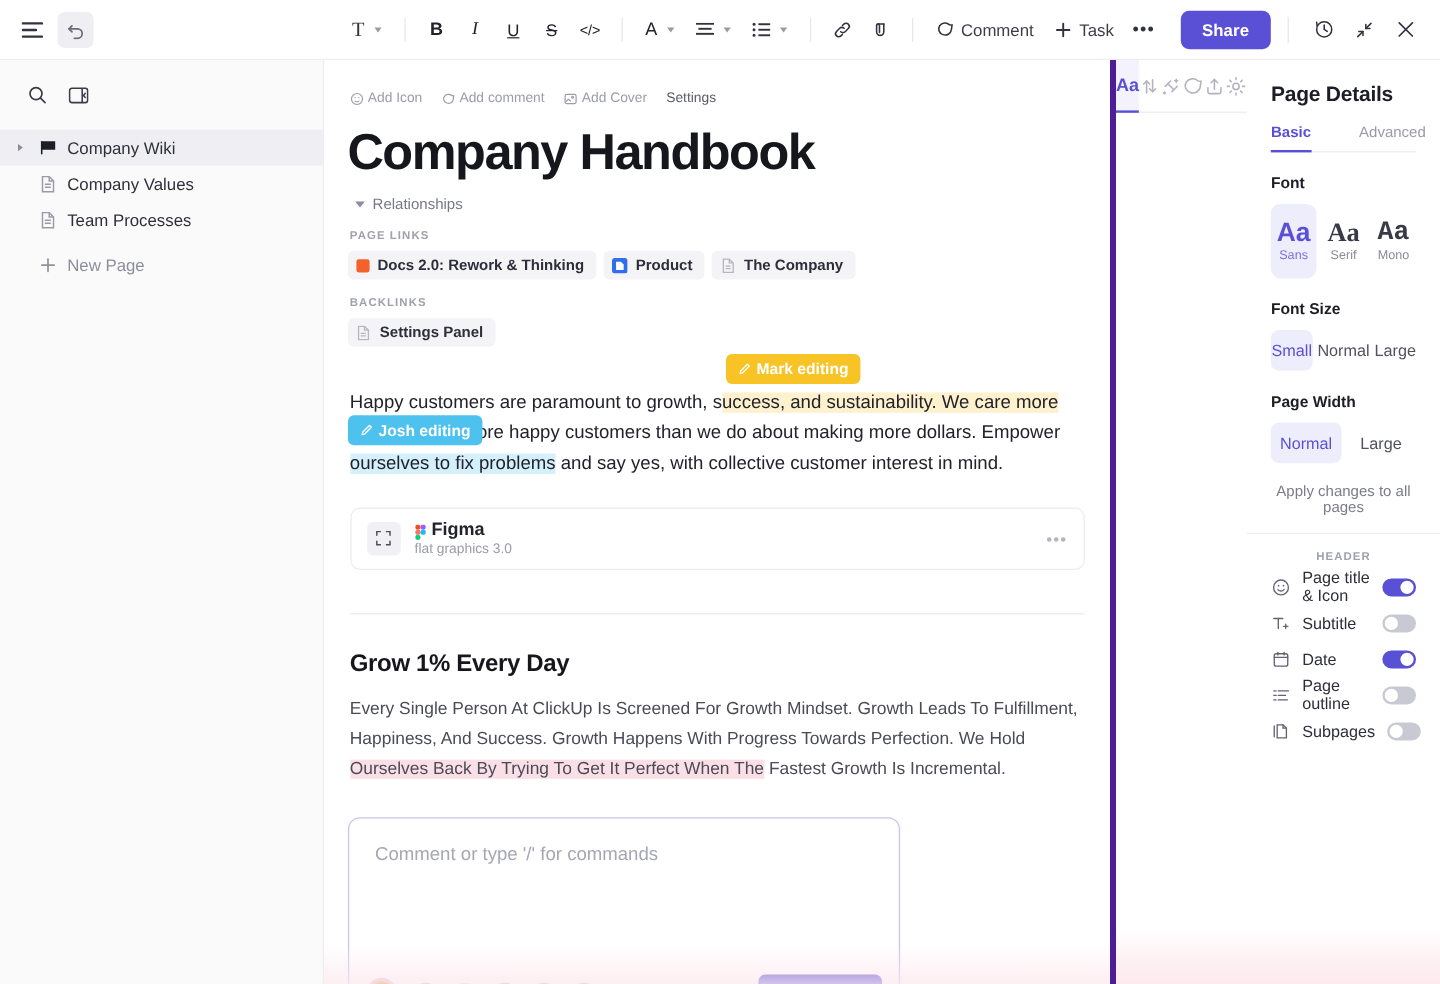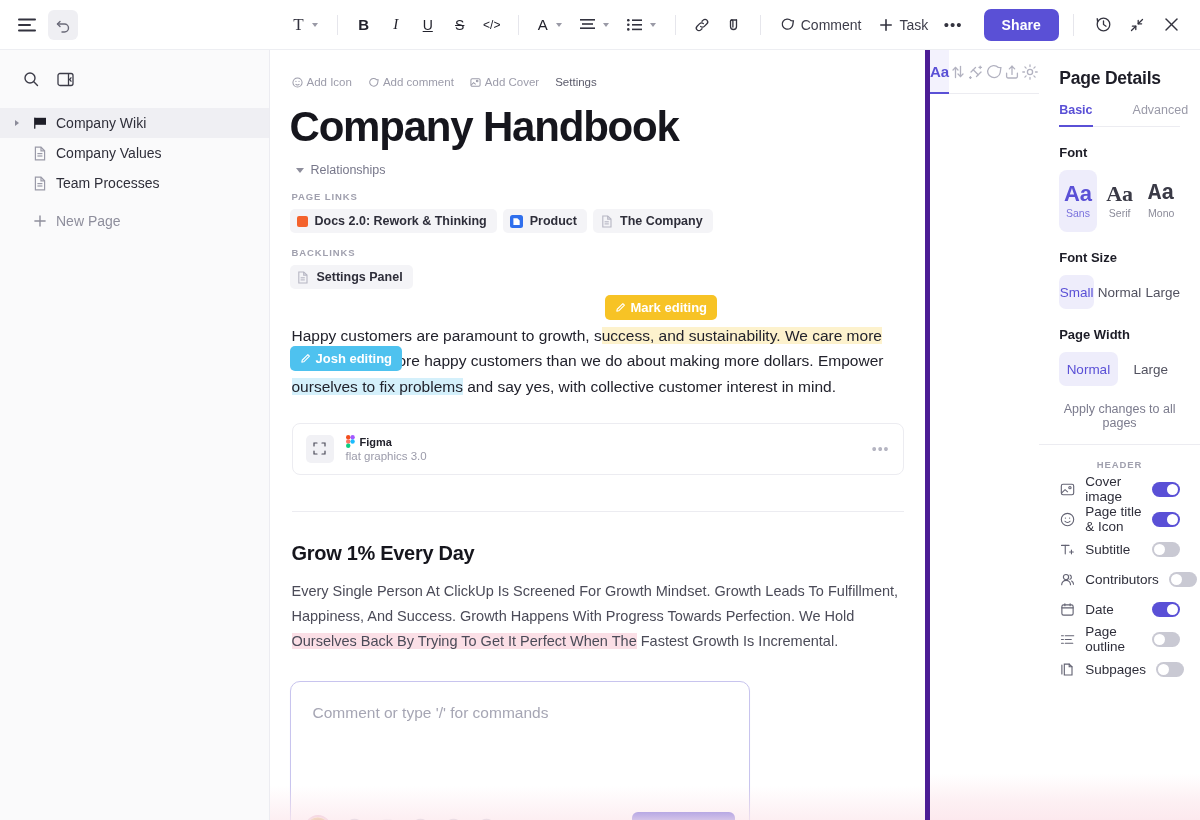--- a/index.html
+++ b/index.html
@@ -132,21 +132,21 @@
   .embed-card {
     margin: 24px 4px 0 4px; border: 1px solid #ececf1; border-radius: 8px;
     height: 52px; display: flex; align-items: center; padding: 0 13px; gap: 12px;
     background: #fff; cursor: pointer;
   }
   .embed-thumb {
     width: 28px; height: 28px; border-radius: 5px; background: #f1f1f5;
     display: flex; align-items: center; justify-content: center; flex: 0 0 28px;
   }
   .embed-txt { flex: 1; min-width: 0; }
-  .embed-title { font-size: 11px; font-weight: 700; color: #22222c; display: flex; align-items: flex-end; gap: 5px; }
+  .embed-title { font-size: 15px; font-weight: 700; color: #22222c; display: flex; align-items: flex-end; gap: 5px; }
   .embed-sub { font-size: 11.5px; color: #9b9baa; margin-top: 2px; }
   .embed-more { color: #b5b5c2; font-size: 14px; letter-spacing: 1px; cursor: pointer; }
 
   .hrule { height: 1px; background: #ececf1; margin: 36px 4px 0 4px; }
 
   .h2 { font-size: 20px; font-weight: 700; color: #16161d; margin: 30px 0 0 4px; letter-spacing: -.3px; }
   .body-para {
     font-size: 14.5px; line-height: 1.75; color: #4b4b58; margin: 14px 4px 0 4px;
   }
   .hl-pink { background: #fbdfe6; }
@@ -781,33 +781,20 @@
           <div class="seg-item sel">Normal</div>
           <div class="seg-item">Large</div>
         </div>
 
         <div class="apply-link">Apply changes to all pages</div>
 
         <div class="rp-divider"></div>
 
         <div class="rp-caps">HEADER</div>
 
-        <div class="tg-row">
-          <span class="tg-ico">
-            <svg width="15" height="15" viewBox="0 0 16 16" fill="none" stroke="#636373" stroke-width="1.2">
-              <rect x="1.4" y="2.4" width="13.2" height="11.2" rx="1.8"></rect>
-                <path d="M1.8 11.6 L5.4 8.2 L8.4 10.8"></path>
-              <circle cx="10.6" cy="6" r="1.2"></circle>
-              </svg>
-          </span>
-          <span class="tg-label">Cover image</span>
-          <span class="switch on">
-              <i class="knob"></i>
-            </span>
-        </div>
 
         <div class="tg-row">
           <span class="tg-ico">
             <svg width="15" height="15" viewBox="0 0 16 16" fill="none" stroke="#636373" stroke-width="1.2">
               <circle cx="8" cy="8" r="6.6"></circle>
                 <circle cx="5.8" cy="6.5" r=".75" fill="#636373" stroke="none"></circle>
               <circle cx="10.2" cy="6.5" r=".75" fill="#636373" stroke="none"></circle>
               <path d="M5.3 9.9 a3.4 3.4 0 0 0 5.4 0" stroke-linecap="round"></path>
               </svg>
           </span>
@@ -825,34 +812,20 @@
               <path d="M12.2 8.6 v4 M10.2 10.6 h4"></path>
               </svg>
           </span>
           <span class="tg-label">Subtitle</span>
           <span class="switch">
               <i class="knob"></i>
             </span>
         </div>
 
 
-        <div class="tg-row">
-          <span class="tg-ico">
-            <svg width="15" height="15" viewBox="0 0 16 16" fill="none" stroke="#636373" stroke-width="1.2" stroke-linecap="round">
-              <circle cx="6.4" cy="5.4" r="2.8"></circle>
-                <path d="M1.8 13.6 a4.7 4.7 0 0 1 9.4 0"></path>
-              <path d="M10.6 3.2 a2.5 2.5 0 0 1 0 4.6"></path>
-                <path d="M12.4 9.6 a4 4 0 0 1 2 3.4"></path>
-              </svg>
-          </span>
-          <span class="tg-label">Contributors</span>
-          <span class="switch">
-              <i class="knob"></i>
-            </span>
-        </div>
 
         <div class="tg-row">
           <span class="tg-ico">
             <svg width="15" height="15" viewBox="0 0 16 16" fill="none" stroke="#636373" stroke-width="1.2" stroke-linecap="round">
               <rect x="2" y="3" width="12" height="11" rx="1.8"></rect>
                 <path d="M2 6.2 h12"></path>
               <path d="M5.2 1.8 v2.2"></path>
                 <path d="M10.8 1.8 v2.2"></path>
               </svg>
           </span>

